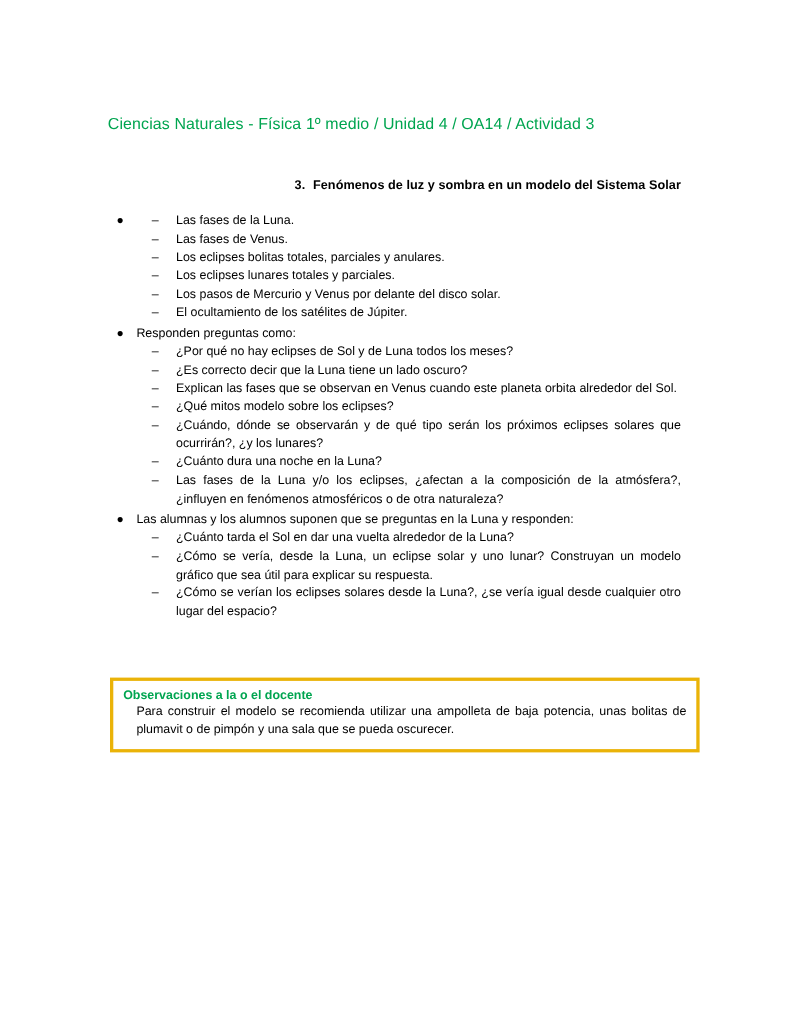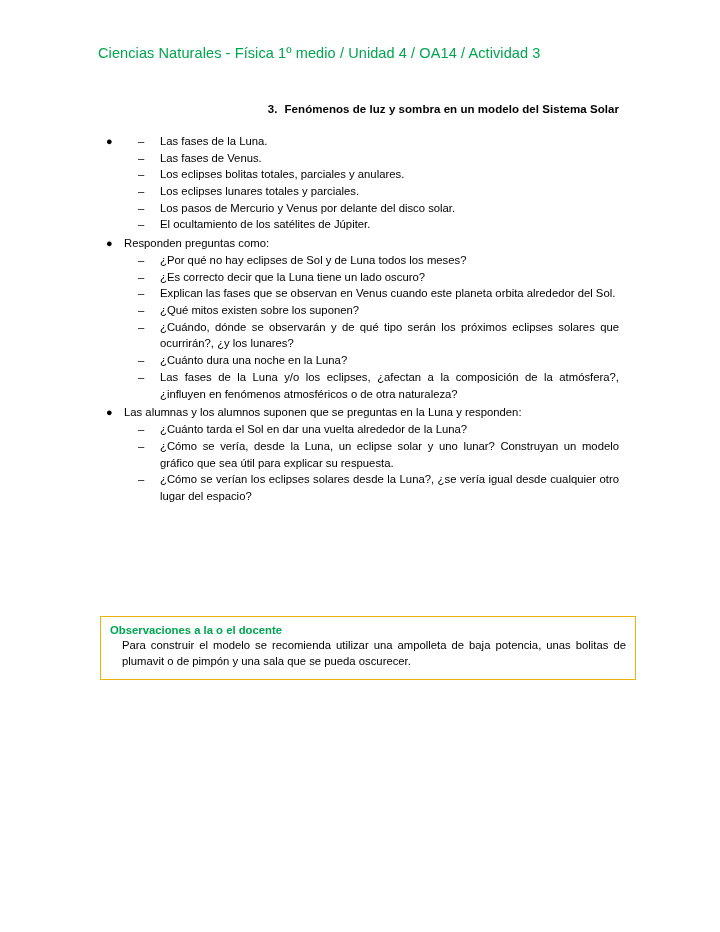--- a/index.html
+++ b/index.html
@@ -14,21 +14,21 @@
     color: #000000;
     position: relative;
   }
   .page {
     position: absolute;
     left: 0;
     top: 0;
     width: 705px;
     height: 932px;
     box-sizing: border-box;
-    padding: 44px 86px 0 98px;
+    padding: 104px 86px 0 98px;
   }
   .doc-header {
     color: #00a550;
     font-size: 14.5px;
     line-height: 1.3;
     margin: 0 0 40px 0;
     letter-spacing: 0.1px;
   }
   .activity-title {
     font-size: 11.5px;
@@ -81,21 +81,21 @@
   }
   .lead-text {
     display: block;
   }
   .note-box {
     position: absolute;
     left: 100px;
     top: 616px;
     width: 536px;
     box-sizing: border-box;
-    border: 1px solid #eab308;
+    border: 3px solid #eab308;
     padding: 7px 9px 9px 9px;
   }
   .note-title {
     color: #00a550;
     font-weight: bold;
     font-size: 11.3px;
     margin-bottom: 1px;
   }
   .note-body {
     font-size: 11.3px;
@@ -129,21 +129,21 @@
       </ul>
     </li>
 
     <li>
       <span class="bullet-dot">●</span>
       <span class="lead-text">Responden preguntas como:</span>
       <ul class="dashes">
         <li><span class="dash">–</span><span>¿Por qué no hay eclipses de Sol y de Luna todos los meses?</span></li>
         <li><span class="dash">–</span><span>¿Es correcto decir que la Luna tiene un lado oscuro?</span></li>
         <li><span class="dash">–</span><span>Explican las fases que se observan en Venus cuando este planeta orbita alrededor del Sol.</span></li>
-        <li><span class="dash">–</span><span>¿Qué mitos existen sobre los suponen?</span></li>
+        <li><span class="dash">–</span><span>¿Qué mitos modelo sobre los eclipses?</span></li>
         <li><span class="dash">–</span><span>¿Cuándo, dónde se observarán y de qué tipo serán los próximos eclipses solares que ocurrirán?, ¿y los lunares?</span></li>
         <li><span class="dash">–</span><span>¿Cuánto dura una noche en la Luna?</span></li>
         <li><span class="dash">–</span><span>Las fases de la Luna y/o los eclipses, ¿afectan a la composición de la atmósfera?, ¿influyen en fenómenos atmosféricos o de otra naturaleza?</span></li>
       </ul>
     </li>
 
     <li>
       <span class="bullet-dot">●</span>
       <span class="lead-text">Las alumnas y los alumnos suponen que se preguntas en la Luna y responden:</span>
       <ul class="dashes">

